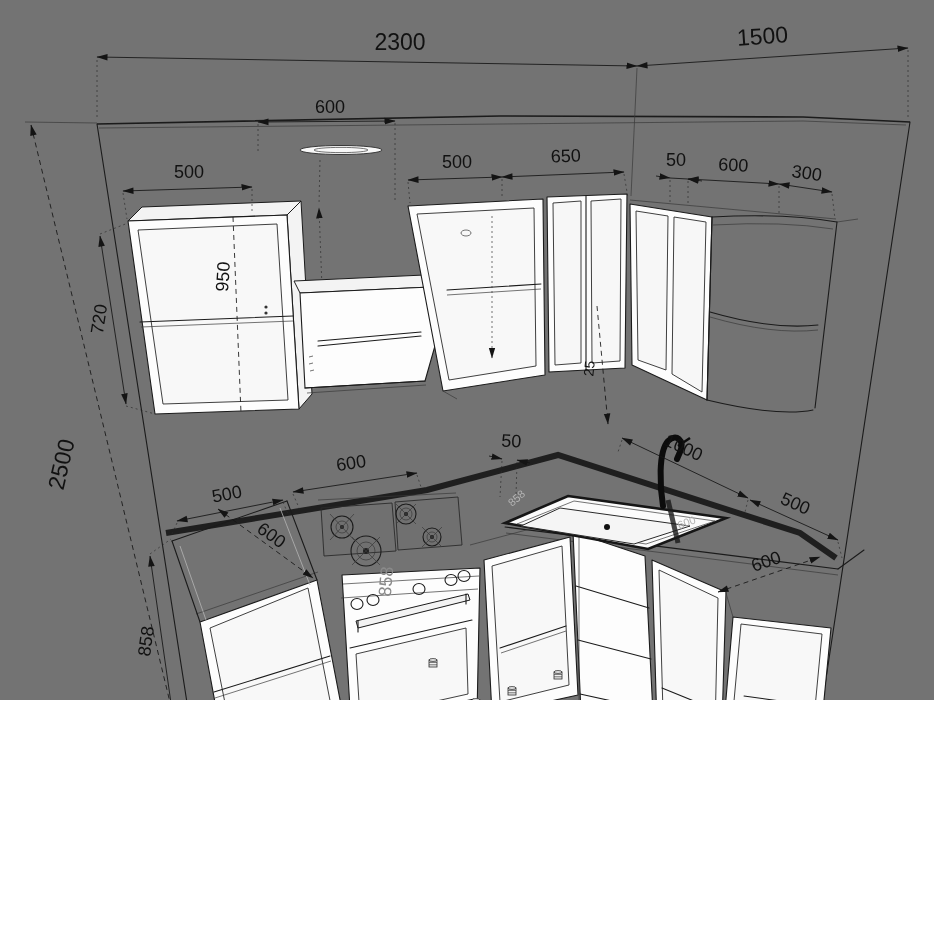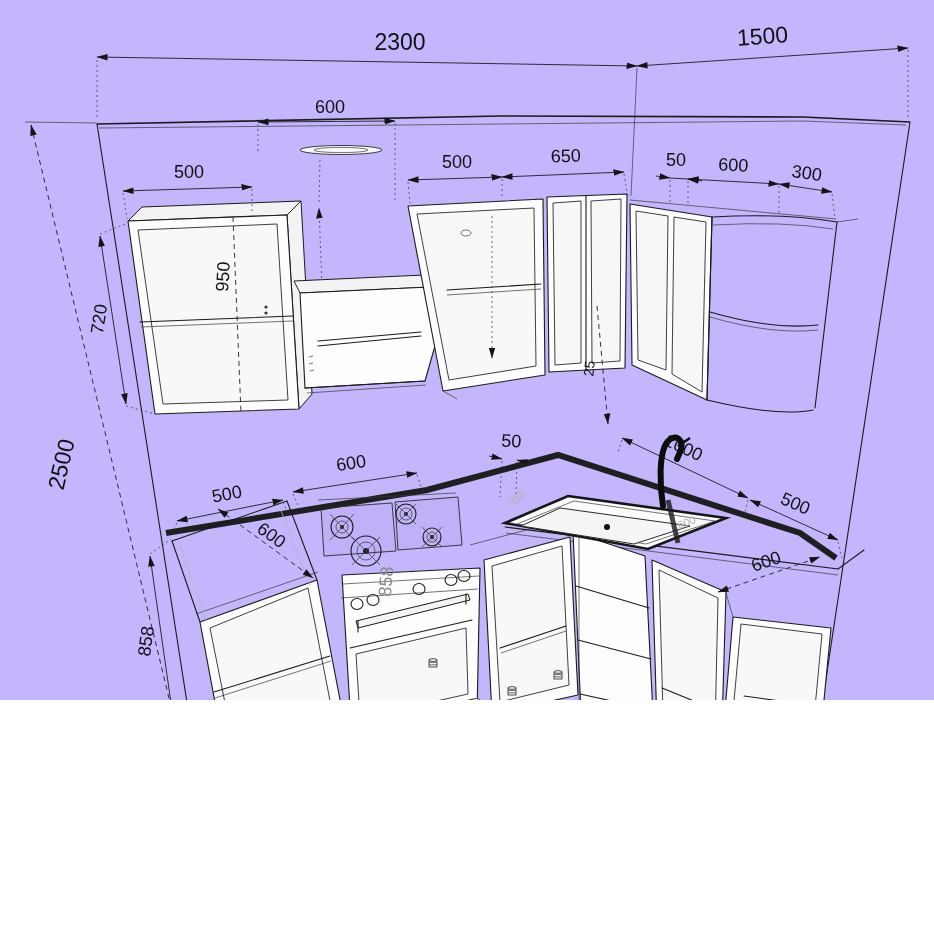--- a/index.html
+++ b/index.html
@@ -1,16 +1,16 @@
 <!DOCTYPE html>
 <html><head>
 <meta charset="utf-8">
 <style>
   html,body{margin:0;padding:0;background:#fff;}
-  #stage{position:relative;width:934px;height:700px;background:#c4b5fd;overflow:hidden;
+  #stage{position:relative;width:934px;height:700px;background:#737373;overflow:hidden;
          font-family:"Liberation Sans",sans-serif;}
   svg{display:block}
   .ln  {stroke:#1b1b1b;stroke-width:1.1;fill:none;stroke-linecap:round;stroke-linejoin:round;}
   .ln2 {stroke:#1b1b1b;stroke-width:1.6;fill:none;stroke-linejoin:round;}
   .thin{stroke:#3a3a3a;stroke-width:.7;fill:none;}
   .ghostln{stroke:#b5b5b5;stroke-width:.8;fill:none;}
   .face {fill:#fdfdfd;stroke:#1b1b1b;stroke-width:1.1;stroke-linejoin:round;}
   .face2{fill:#f3f3f3;stroke:#1b1b1b;stroke-width:1;stroke-linejoin:round;}
   .face3{fill:#f8f8f8;stroke:#2a2a2a;stroke-width:.9;stroke-linejoin:round;}
   .glass{fill:rgba(0,0,0,0.025);stroke:#2a2a2a;stroke-width:.9;}

